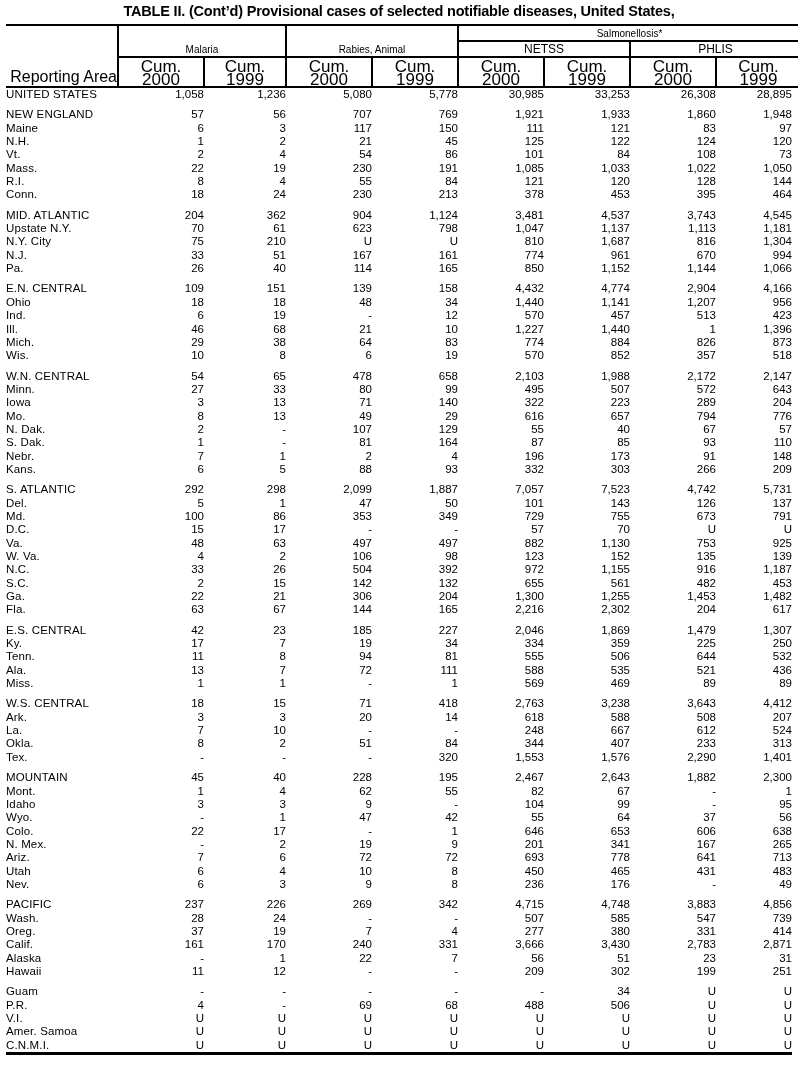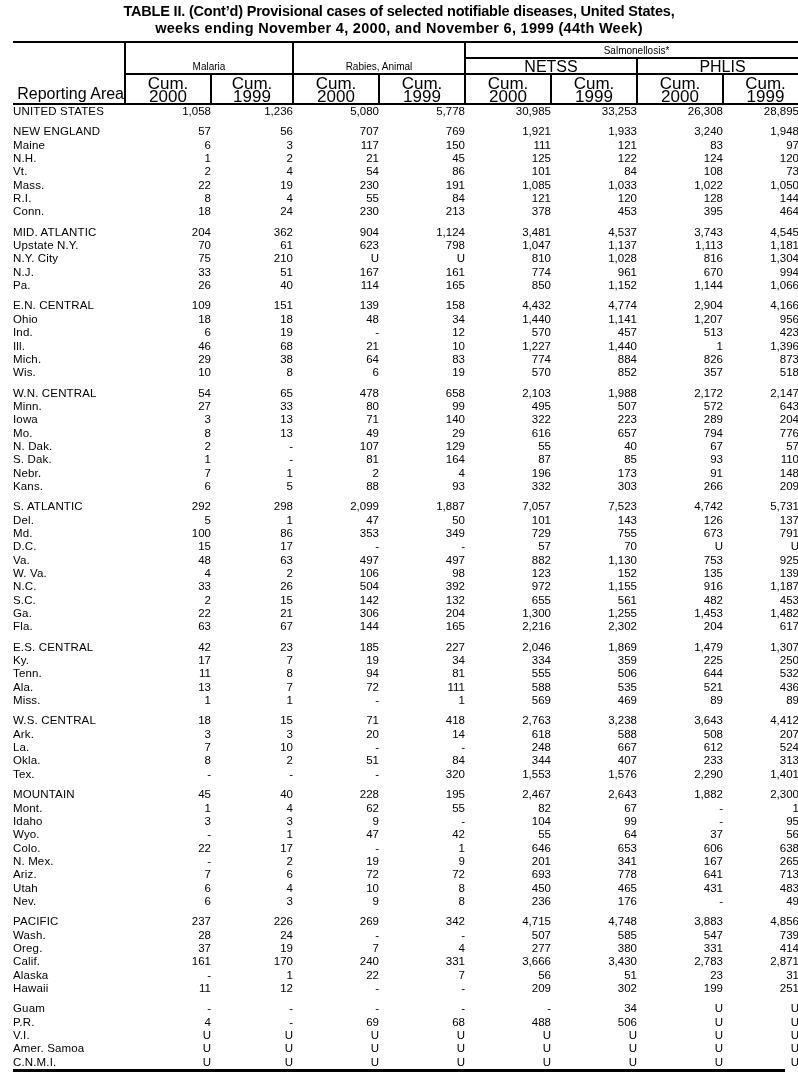--- a/index.html
+++ b/index.html
@@ -13,21 +13,21 @@
     height: 1073px;
     font-family: "Liberation Sans", sans-serif;
     color: #000000;
     overflow: hidden;
   }
   #page {
     position: relative;
     width: 798px;
     height: 798px;
     box-sizing: border-box;
-    padding: 0 13px;
+    padding: 0 6px;
   }
 
   
   .title-block {
     text-align: center;
     font-weight: bold;
     font-size: 14.5px;
     line-height: 17px;
     letter-spacing: -0.2px;
     padding-top: 3px;
@@ -56,21 +56,21 @@
     font-weight: bold;
     font-size: 10px;
     border-right: 2px solid #000;
     border-bottom: 2px solid #000;
     height: 14px;
     line-height: 13px;
   }
   .hdr-sub {
     text-align: center;
     font-weight: bold;
-    font-size: 16px;
+    font-size: 12px;
     border-right: 2px solid #000;
     border-bottom: 2px solid #000;
     height: 14px;
     line-height: 13px;
   }
   .hdr-cum {
     text-align: center;
     font-weight: bold;
     font-size: 17px;
     border-right: 2px solid #000;
@@ -127,21 +127,20 @@
     font-size: 0;
   }
 </style>
 </head>
 <body>
 
 <div id="page">
 
   <div class="title-block">
     <div class="title-line l1">TABLE II. (Cont’d) Provisional cases of selected notifiable diseases, United States,</div>
-    <div class="title-line l2">weeks ending  November  4, 2000,  and  November  6, 1999  (44th  Week)</div>
   </div>
 
   <table class="tbl">
     <colgroup>
       <col style="width:112px">
       <col style="width:86px">
       <col style="width:82px">
       <col style="width:86px">
       <col style="width:86px">
       <col style="width:86px">
@@ -193,21 +192,21 @@
           <td colspan="9"></td>
         </tr>
         <tr class="drow">
           <td class="area">NEW ENGLAND</td>
           <td class="num">57</td>
           <td class="num">56</td>
           <td class="num">707</td>
           <td class="num">769</td>
           <td class="num">1,921</td>
           <td class="num">1,933</td>
-          <td class="num">3,240</td>
+          <td class="num">1,860</td>
           <td class="num last">1,948</td>
         </tr>
         <tr class="drow">
           <td class="area">Maine</td>
           <td class="num">6</td>
           <td class="num">3</td>
           <td class="num">117</td>
           <td class="num">150</td>
           <td class="num">111</td>
           <td class="num">121</td>
@@ -294,21 +293,21 @@
           <td class="num">1,113</td>
           <td class="num last">1,181</td>
         </tr>
         <tr class="drow">
           <td class="area">N.Y. City</td>
           <td class="num">75</td>
           <td class="num">210</td>
           <td class="num">U</td>
           <td class="num">U</td>
           <td class="num">810</td>
-          <td class="num">1,028</td>
+          <td class="num">1,687</td>
           <td class="num">816</td>
           <td class="num last">1,304</td>
         </tr>
         <tr class="drow">
           <td class="area">N.J.</td>
           <td class="num">33</td>
           <td class="num">51</td>
           <td class="num">167</td>
           <td class="num">161</td>
           <td class="num">774</td>

